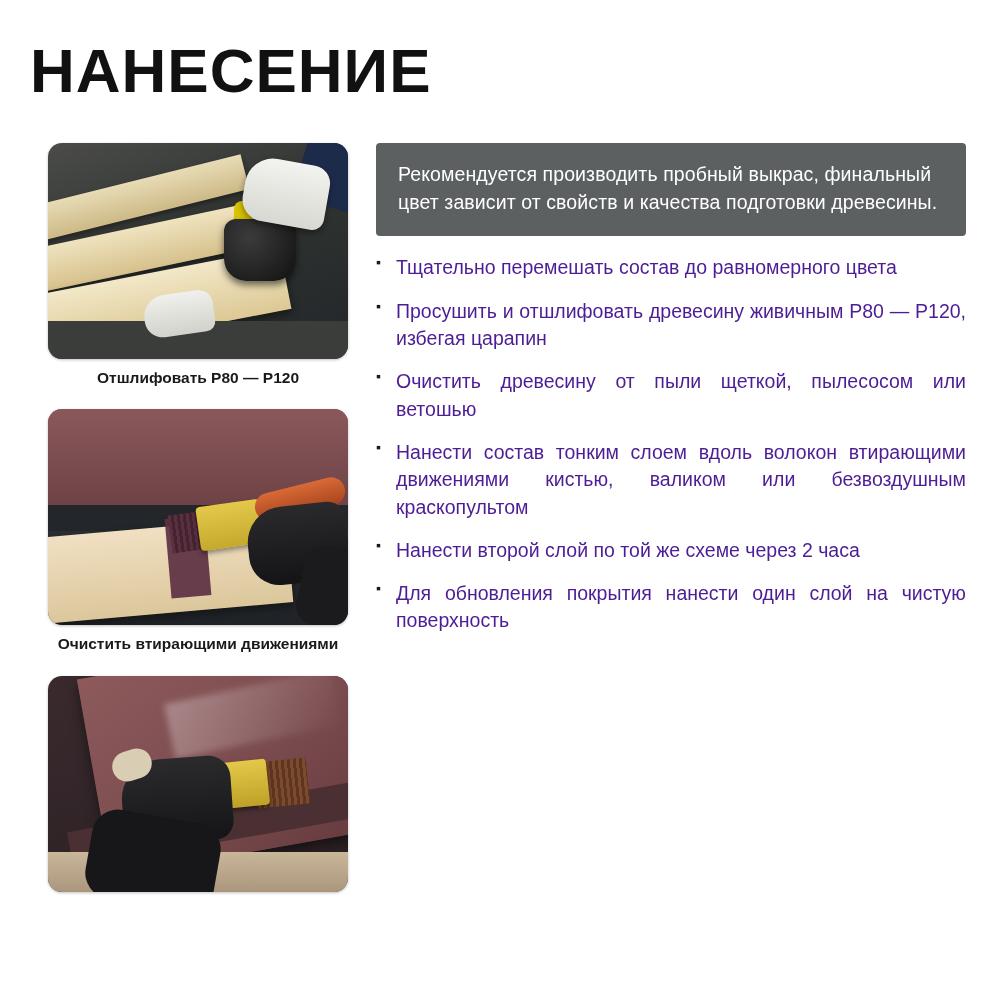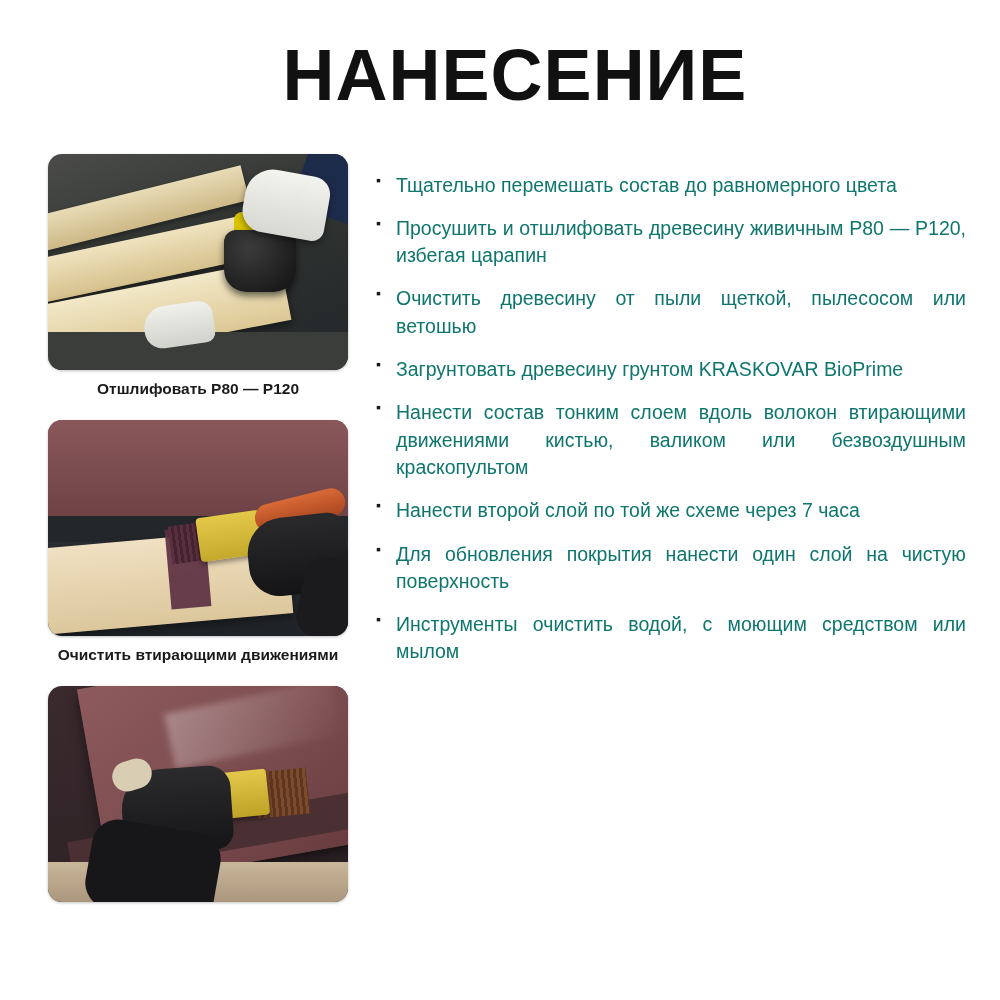--- a/index.html
+++ b/index.html
@@ -16,22 +16,22 @@
   }
   .page {
     position: relative;
     width: 1000px;
     height: 1000px;
     box-sizing: border-box;
   }
 
   
   .title {
-    text-align: center;
-    font-size: 72px;
+    text-align: left;
+    font-size: 62px;
     font-weight: bold;
     letter-spacing: 1px;
     color: #111111;
     padding-top: 38px;
     padding-left: 30px;
     line-height: 1.05;
   }
 
   
   .content {
@@ -234,21 +234,21 @@
     margin: 18px 0 0 0;
     padding: 0;
     list-style: none;
   }
   .bullet-list li {
     position: relative;
     padding-left: 20px;
     margin-bottom: 16px;
     font-size: 19.5px;
     line-height: 1.40;
-    color: #0f766e;
+    color: #4c1d95;
     text-align: justify;
     text-justify: inter-word;
   }
   .bullet-list li::before {
     content: "▪";
     position: absolute;
     left: 0;
     top: -1px;
     font-size: 14px;
     color: #1a1a1a;
@@ -306,28 +306,27 @@
           <div class="hand"></div>
           <div class="thumb"></div>
           <div class="arm"></div>
         </div>
       </div>
 
     </div>
 
     <div class="right-col">
 
+      <div class="note-box">Рекомендуется производить пробный выкрас, финальный цвет зависит от свойств и качества подготовки древесины.</div>
 
       <ul class="bullet-list">
         <li>Тщательно перемешать состав до равномерного цвета</li>
         <li>Просушить и отшлифовать древесину живичным P80 — P120, избегая царапин</li>
         <li>Очистить древесину от пыли щеткой, пылесосом или ветошью</li>
-        <li>Загрунтовать древесину грунтом KRASKOVAR BioPrime</li>
         <li>Нанести состав тонким слоем вдоль волокон втирающими движениями кистью, валиком или безвоздушным краскопультом</li>
-        <li>Нанести второй слой по той же схеме через 7 часа</li>
+        <li>Нанести второй слой по той же схеме через 2 часа</li>
         <li>Для обновления покрытия нанести один слой на чистую поверхность</li>
-        <li>Инструменты очистить водой, с моющим средством или мылом</li>
       </ul>
 
     </div>
 
   </div>
 </div>
 
 </body></html>

